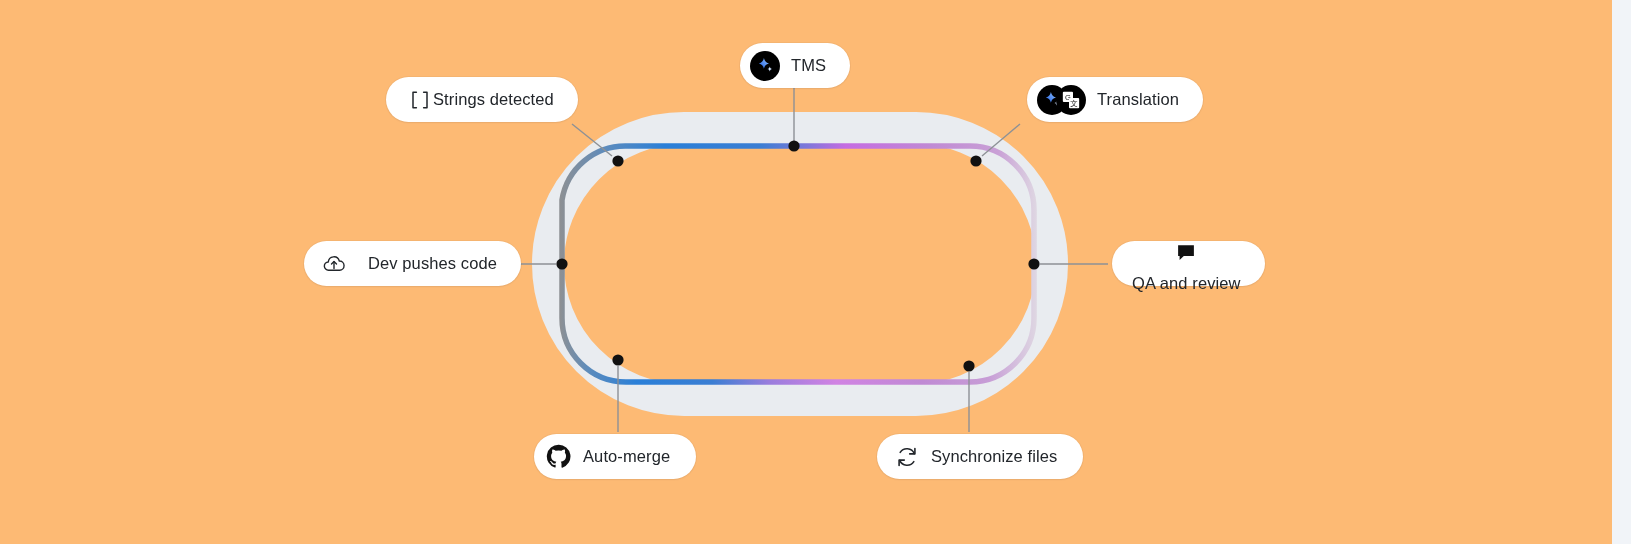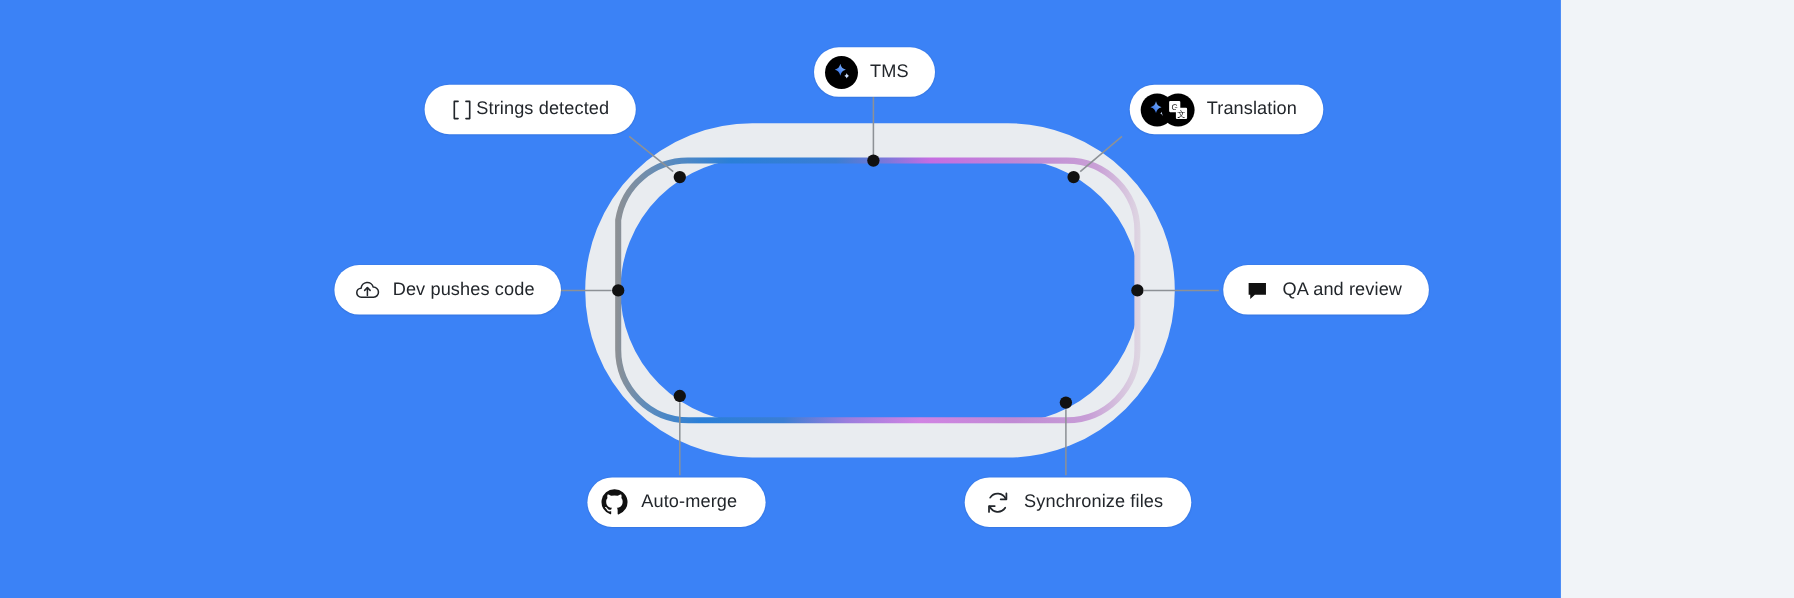--- a/index.html
+++ b/index.html
@@ -5,23 +5,23 @@
   * { box-sizing: border-box; }
   html, body {
     margin: 0; padding: 0;
     width: 1631px; height: 544px;
     background: #f1f4f8;
     font-family: "Liberation Sans", sans-serif;
     overflow: hidden;
   }
   #stage {
     position: relative;
-    width: 1419px;
+    width: 1612px;
     height: 544px;
-    background: #3b82f6;
+    background: #fdba74;
     text-align: center;
   }
   
   #ring-svg {
     position: absolute;
     left: 0; top: 0;
     width: 1631px; height: 544px;
     pointer-events: none;
   }
   
@@ -63,22 +63,22 @@
   .av-stack {
     display: flex;
     align-items: center;
     flex: 0 0 auto;
   }
   .av-stack .av + .av { margin-left: -11px; }
   
   #chip-tms        { left: 740px;  top: 43px;  padding: 0 24px 0 10px; height: 45px; gap: 11px; }
   #chip-strings    { left: 386px;  top: 77px;  padding: 0 24px 0 22px; height: 45px; gap: 1px; }
   #chip-translation{ left: 1027px; top: 77px;  padding: 0 24px 0 10px; height: 45px; gap: 11px; }
-  #chip-dev        { left: 304px;  top: 241px; padding: 0 24px 0 18px; height: 45px; gap: 11px; }
-  #chip-qa         { left: 1112px; top: 241px; padding: 0 24px 0 20px; height: 45px; gap: 12px; }
+  #chip-dev        { left: 304px;  top: 241px; padding: 0 24px 0 18px; height: 45px; gap: 22px; }
+  #chip-qa         { left: 1112px; top: 241px; padding: 0 24px 0 20px; height: 45px; gap: 12px; flex-direction: column; }
   #chip-merge      { left: 534px;  top: 434px; padding: 0 26px 0 12px; height: 45px; }
   #chip-sync       { left: 877px;  top: 434px; padding: 0 26px 0 18px; height: 45px; gap: 12px; }
 </style>
 </head>
 <body>
 
 <div id="stage">
 
   <svg id="ring-svg" viewBox="0 0 1631 544" xmlns="http://www.w3.org/2000/svg">
     <defs>

